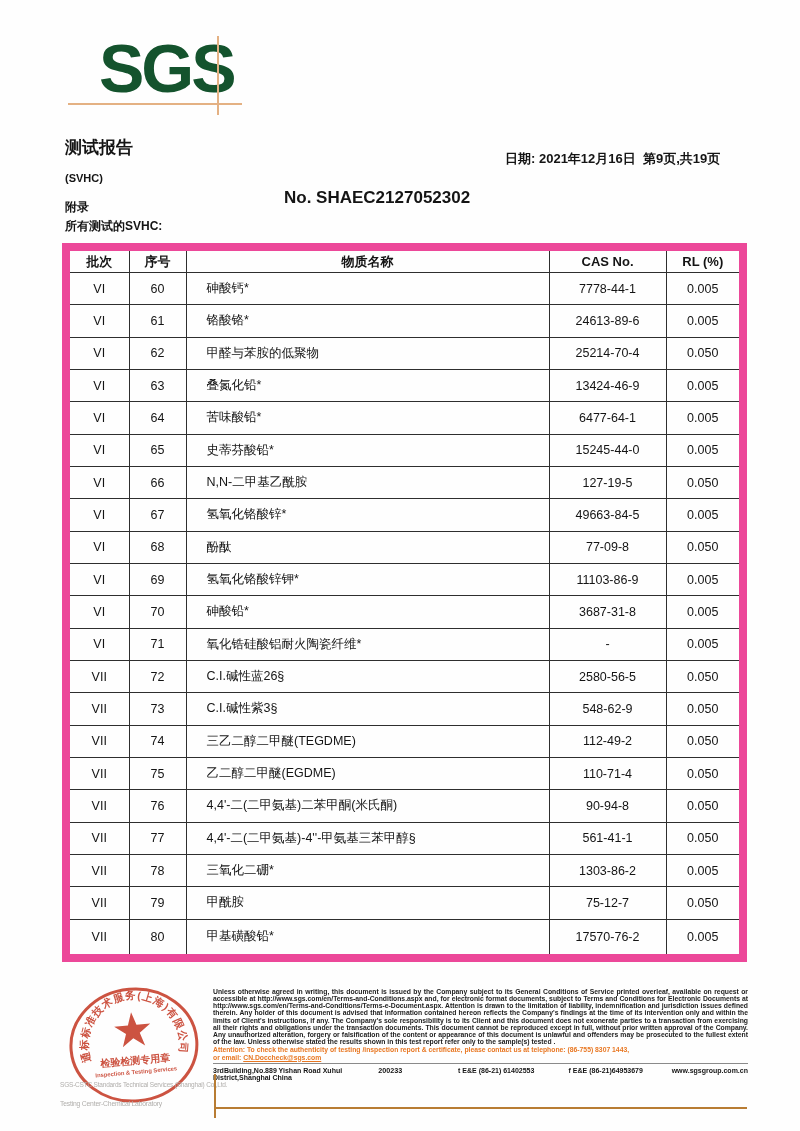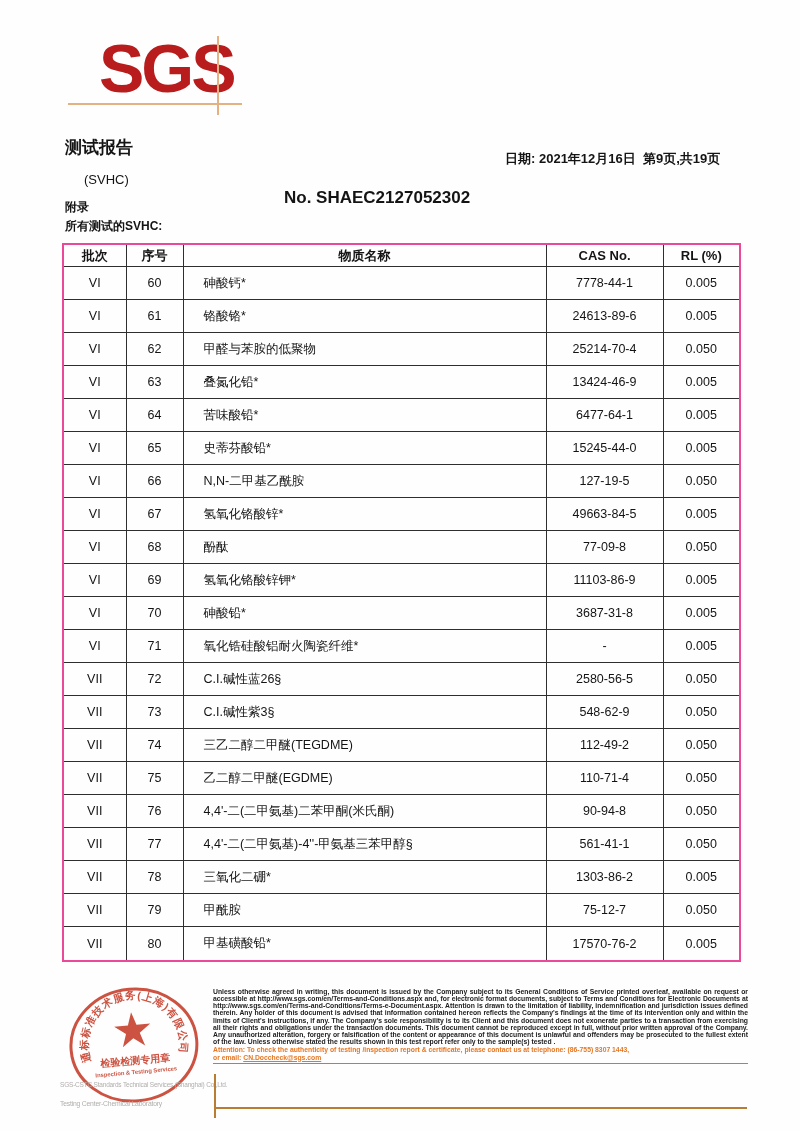--- a/index.html
+++ b/index.html
@@ -2,37 +2,37 @@
 <html><head>
 <meta charset="utf-8">
 <style>
   html,body { margin:0; padding:0; background:#ffffff; }
   .page {
     position:relative; width:800px; height:1131px; background:#fefefe;
     font-family:"Liberation Sans","DejaVu Sans",sans-serif; color:#141414; overflow:hidden;
   }
   
   .logo-text { position:absolute; left:99px; top:34px; font-size:68px; font-weight:bold;
-    color:#b91c1c; letter-spacing:-3px; line-height:1; }
+    color:#14532d; letter-spacing:-3px; line-height:1; }
   .logo-hline { position:absolute; left:68px; top:103px; width:174px; height:2px; background:#e4b183; }
   .logo-vline { position:absolute; left:217px; top:36px; width:2px; height:79px; background:#e4b183; }
   
   .doc-title { position:absolute; left:65px; top:136px; font-size:17px; font-weight:bold; }
-  .doc-subtitle { position:absolute; left:65px; top:172px; font-size:13px; font-weight:normal;margin-left:19px; }
+  .doc-subtitle { position:absolute; left:65px; top:172px; font-size:11px; font-weight:bold; }
   .report-no { position:absolute; left:284px; top:150px; font-size:17px; font-weight:600;margin-top:38px; }
   .report-date { position:absolute; left:505px; top:150px; font-size:13px; font-weight:600; }
   .report-page { position:absolute; left:643px; top:150px; font-size:13px; font-weight:600; }
   .appendix { position:absolute; left:65px; top:199px; font-size:12px; font-weight:bold; }
   .table-caption { position:absolute; left:65px; top:218px; font-size:12px; font-weight:bold; }
   
   table.svhc { position:absolute; left:62px; top:243px; width:677px; height:719px;
     border-collapse:collapse; table-layout:fixed; }
   table.svhc th, table.svhc td { border:1px solid #2e2e2e; font-size:12.5px; text-align:center;
     padding:0; overflow:hidden; white-space:nowrap; }
-  table.svhc { border:2px solid #ec4899; }
+  table.svhc { border:8px solid #ec4899; }
   table.svhc thead th { height:21px; font-weight:bold; font-size:13px; }
   table.svhc td.substance { text-align:left; padding-left:20px; }
   
   .stamp-svg { position:absolute; left:66px; top:986px; opacity:.88; transform:rotate(-5deg); }
   .company-line1 { position:absolute; left:60px; top:1081px; font-size:6.5px; letter-spacing:-.2px; color:#b0aeab; }
   .company-line2 { position:absolute; left:60px; top:1100px; font-size:6.8px; letter-spacing:-.2px; color:#b0aeab; }
   .foot-block { position:absolute; left:213px; top:988px; width:535px; }
   .disclaimer { font-size:6.8px; line-height:7.15px; font-weight:bold; text-align:justify; color:#1c1c1c; }
   .attention { font-size:6.8px; line-height:7.4px; font-weight:bold; color:#e87722; margin-top:1px; }
   .u { text-decoration:underline; }
@@ -246,18 +246,25 @@
   <div class="company-line1">SGS-CSTC Standards Technical Services (Shanghai) Co.,Ltd.</div>
   <div class="company-line2">Testing Center-Chemical Laboratory</div>
 
   <div class="foot-block">
     <div class="disclaimer">Unless otherwise agreed in writing, this document is issued by the Company subject to its General Conditions of Service printed overleaf, available on request or accessible at http://www.sgs.com/en/Terms-and-Conditions.aspx and, for electronic format documents, subject to Terms and Conditions for Electronic Documents at http://www.sgs.com/en/Terms-and-Conditions/Terms-e-Document.aspx. Attention is drawn to the limitation of liability, indemnification and jurisdiction issues defined therein. Any holder of this document is advised that information contained hereon reflects the Company's findings at the time of its intervention only and within the limits of Client's instructions, if any. The Company's sole responsibility is to its Client and this document does not exonerate parties to a transaction from exercising all their rights and obligations under the transaction documents. This document cannot be reproduced except in full, without prior written approval of the Company. Any unauthorized alteration, forgery or falsification of the content or appearance of this document is unlawful and offenders may be prosecuted to the fullest extent of the law. Unless otherwise stated the results shown in this test report refer only to the sample(s) tested .</div>
     <div class="attention">
       <div>Attention: To check the authenticity of testing /inspection report &amp; certificate, please contact us at telephone: (86-755) 8307 1443,</div>
       <div><span>or email: </span><span class="u">CN.Doccheck@sgs.com</span></div>
     </div>
     <div class="addr-rows">
+      <div class="addr-row en">
+        <span class="c-addr">3rdBuilding,No.889 Yishan Road Xuhui District,Shanghai China</span>
+        <span class="c-zip">200233</span>
+        <span class="c-tel">t E&amp;E (86-21) 61402553</span>
+        <span class="c-fax">f E&amp;E (86-21)64953679</span>
+        <span class="c-web">www.sgsgroup.com.cn</span>
+      </div>
     </div>
   </div>
   <div class="foot-hline"></div>
   <div class="foot-vline"></div>
 
 </div>
 
 </body></html>

